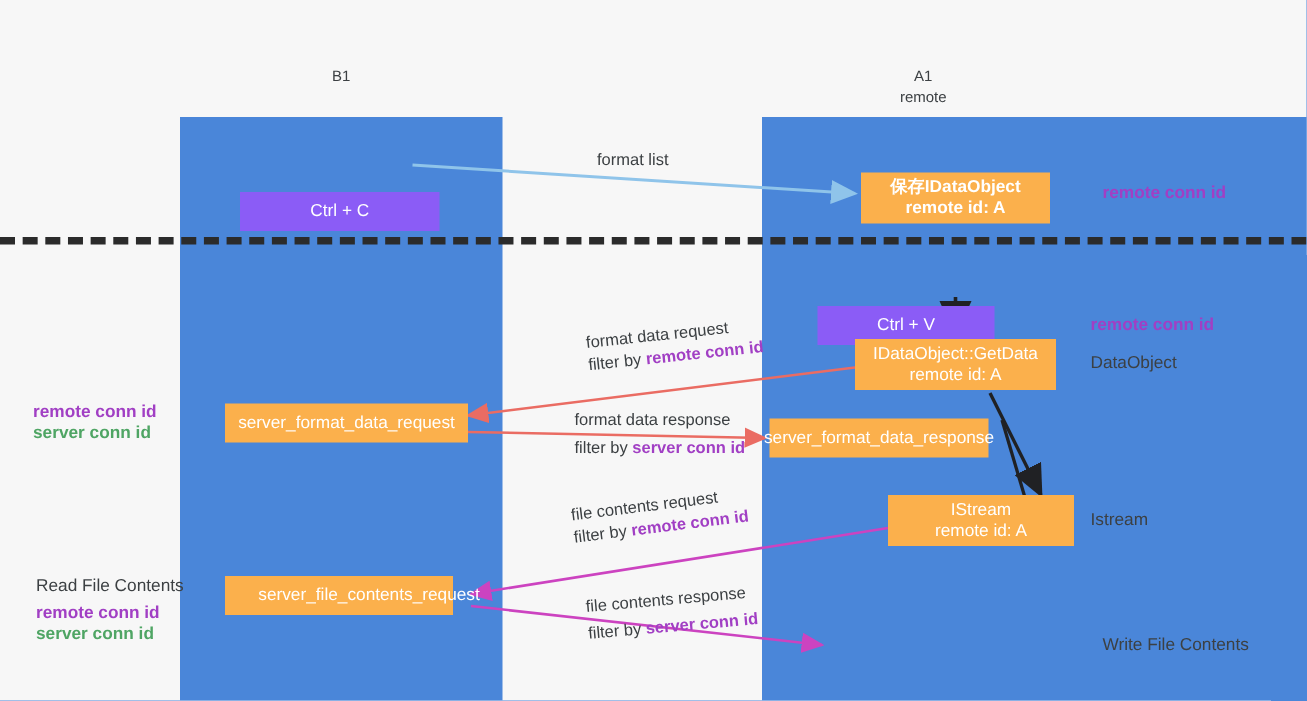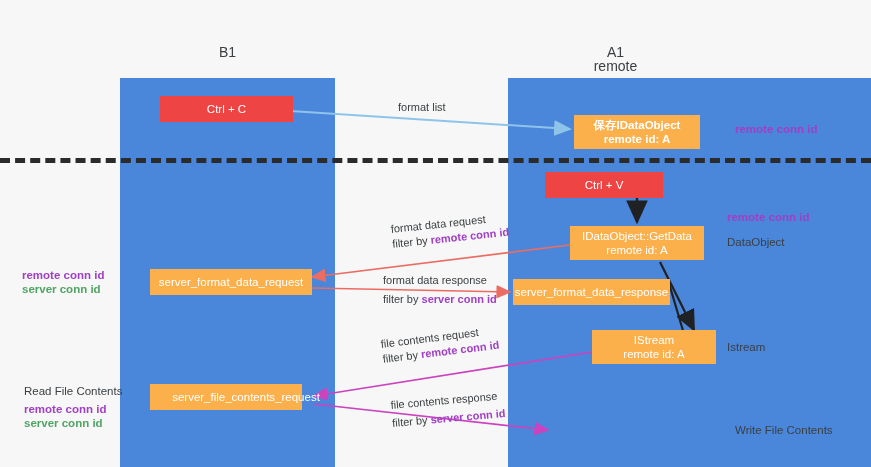--- a/index.html
+++ b/index.html
@@ -16,31 +16,31 @@
 
   .lane{position:absolute;background:#4a86d9;}
   #lane-b1{left:120px;top:78px;width:215px;height:389px;}
   #lane-a1{left:508px;top:78px;width:572px;height:389px;}
 
   .title{
     position:absolute;left:0;top:6px;width:871px;
     text-align:center;font-size:15.5px;line-height:20px;color:#3c4043;
   }
   .lane-head{
-    position:absolute;text-align:center;font-size:14px;line-height:14px;color:#3c4043;
+    position:absolute;text-align:center;font-size:10px;line-height:14px;color:#3c4043;
   }
   #head-b1{left:120px;top:45px;width:215px;}
   #head-a1{left:508px;top:45px;width:215px;}
 
   .node{
     position:absolute;box-sizing:border-box;
     display:flex;flex-direction:column;align-items:center;justify-content:center;
     text-align:center;color:#ffffff;font-size:11.5px;line-height:14px;
   }
-  .node.green{background:#ef4444;}
+  .node.green{background:#8b5cf6;margin-top:32px;}
   .node.orange{background:#fbb04c;}
 
   .sidelabel{position:absolute;font-size:11.5px;line-height:15px;}
   .sidelabel.plain{color:#3c4043;}
   .purple{color:#a13fc4;font-weight:bold;}
   .green-t{color:#4fa564;font-weight:bold;}
 
   .arrowlabel{
     position:absolute;font-size:11px;line-height:15px;color:#3c4043;
     white-space:nowrap;
@@ -118,21 +118,21 @@
 
   <div class="node orange" style="left:570px;top:226px;width:134px;height:34px;">
     <span>IDataObject::GetData</span>
     <span>remote id: A</span>
   </div>
 
   <div class="node orange" style="left:150px;top:269px;width:162px;height:26px;">
     <span>server_format_data_request</span>
   </div>
 
-  <div class="node orange" style="left:513px;top:279px;width:157px;height:26px;">
+  <div class="node orange" style="left:513px;top:279px;width:146px;height:26px;">
     <span>server_format_data_response</span>
   </div>
 
   <div class="node orange" style="left:592px;top:330px;width:124px;height:34px;">
     <span>IStream</span>
     <span>remote id: A</span>
   </div>
 
   <div class="node orange" style="left:150px;top:384px;width:152px;height:26px;padding-left:40px;">
     <span>server_file_contents_request</span>

